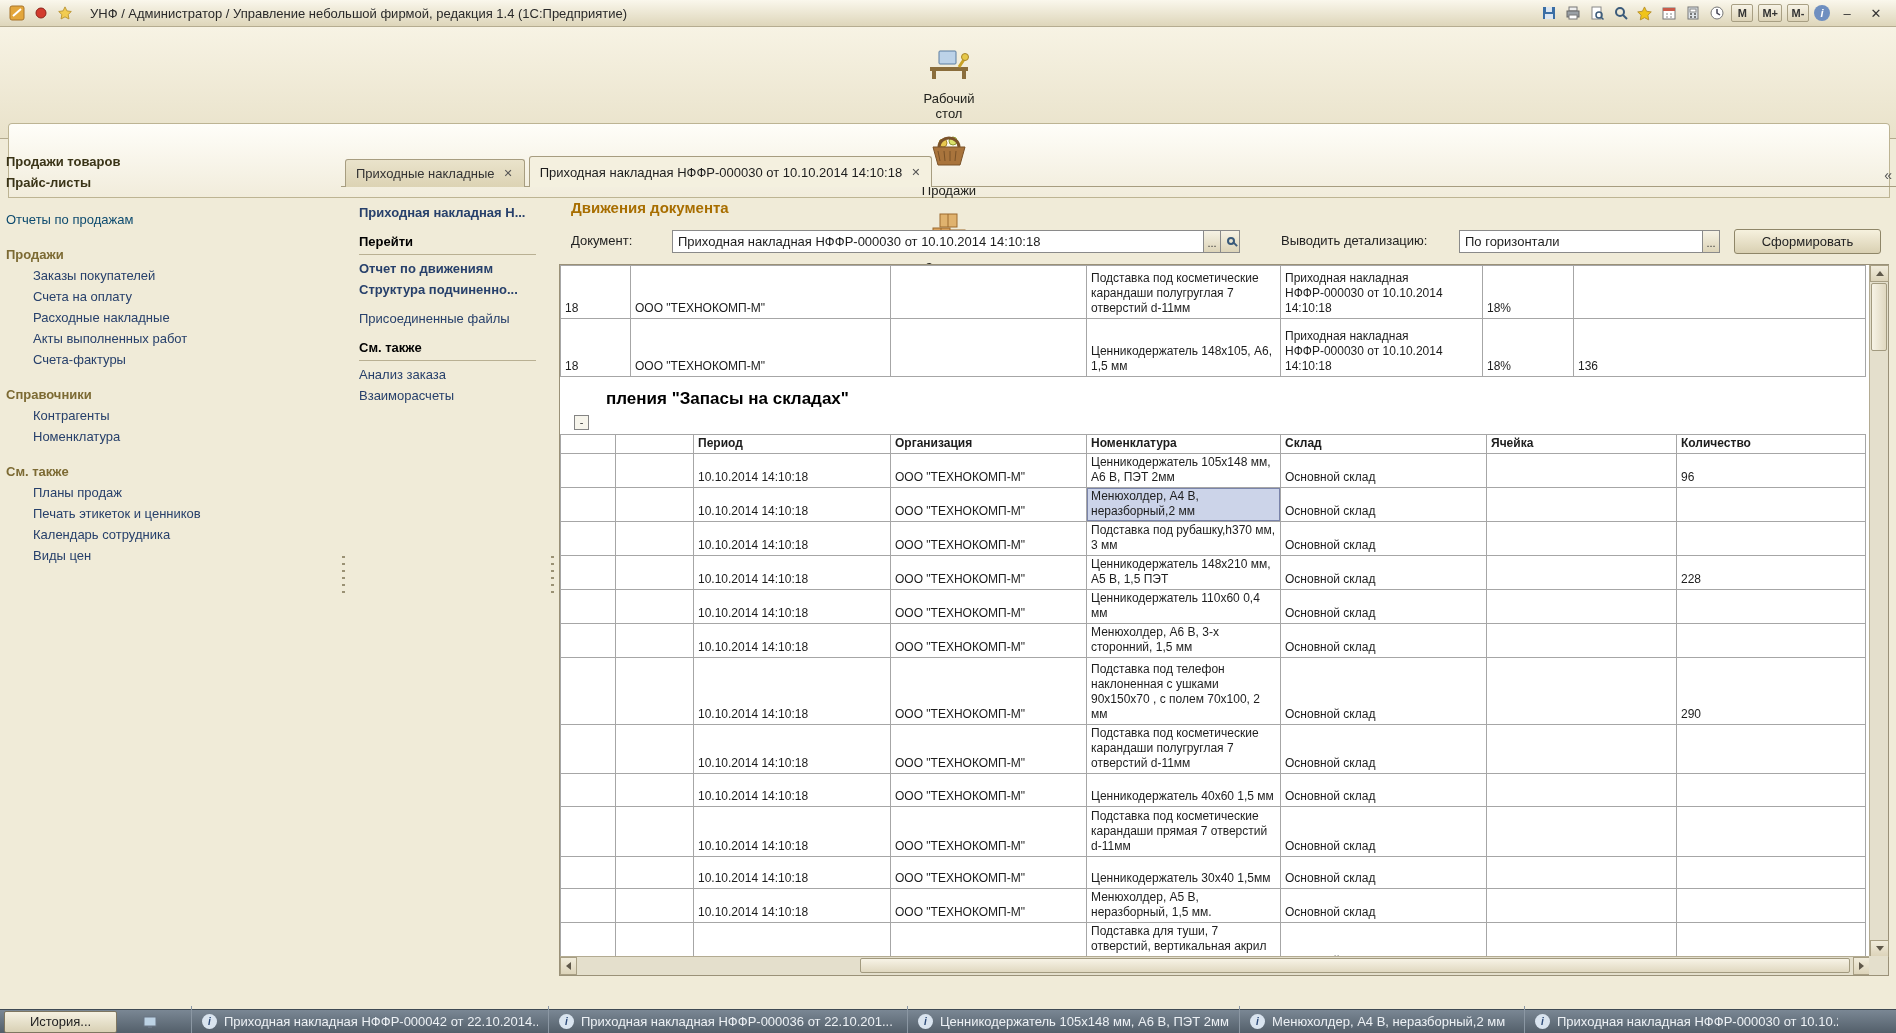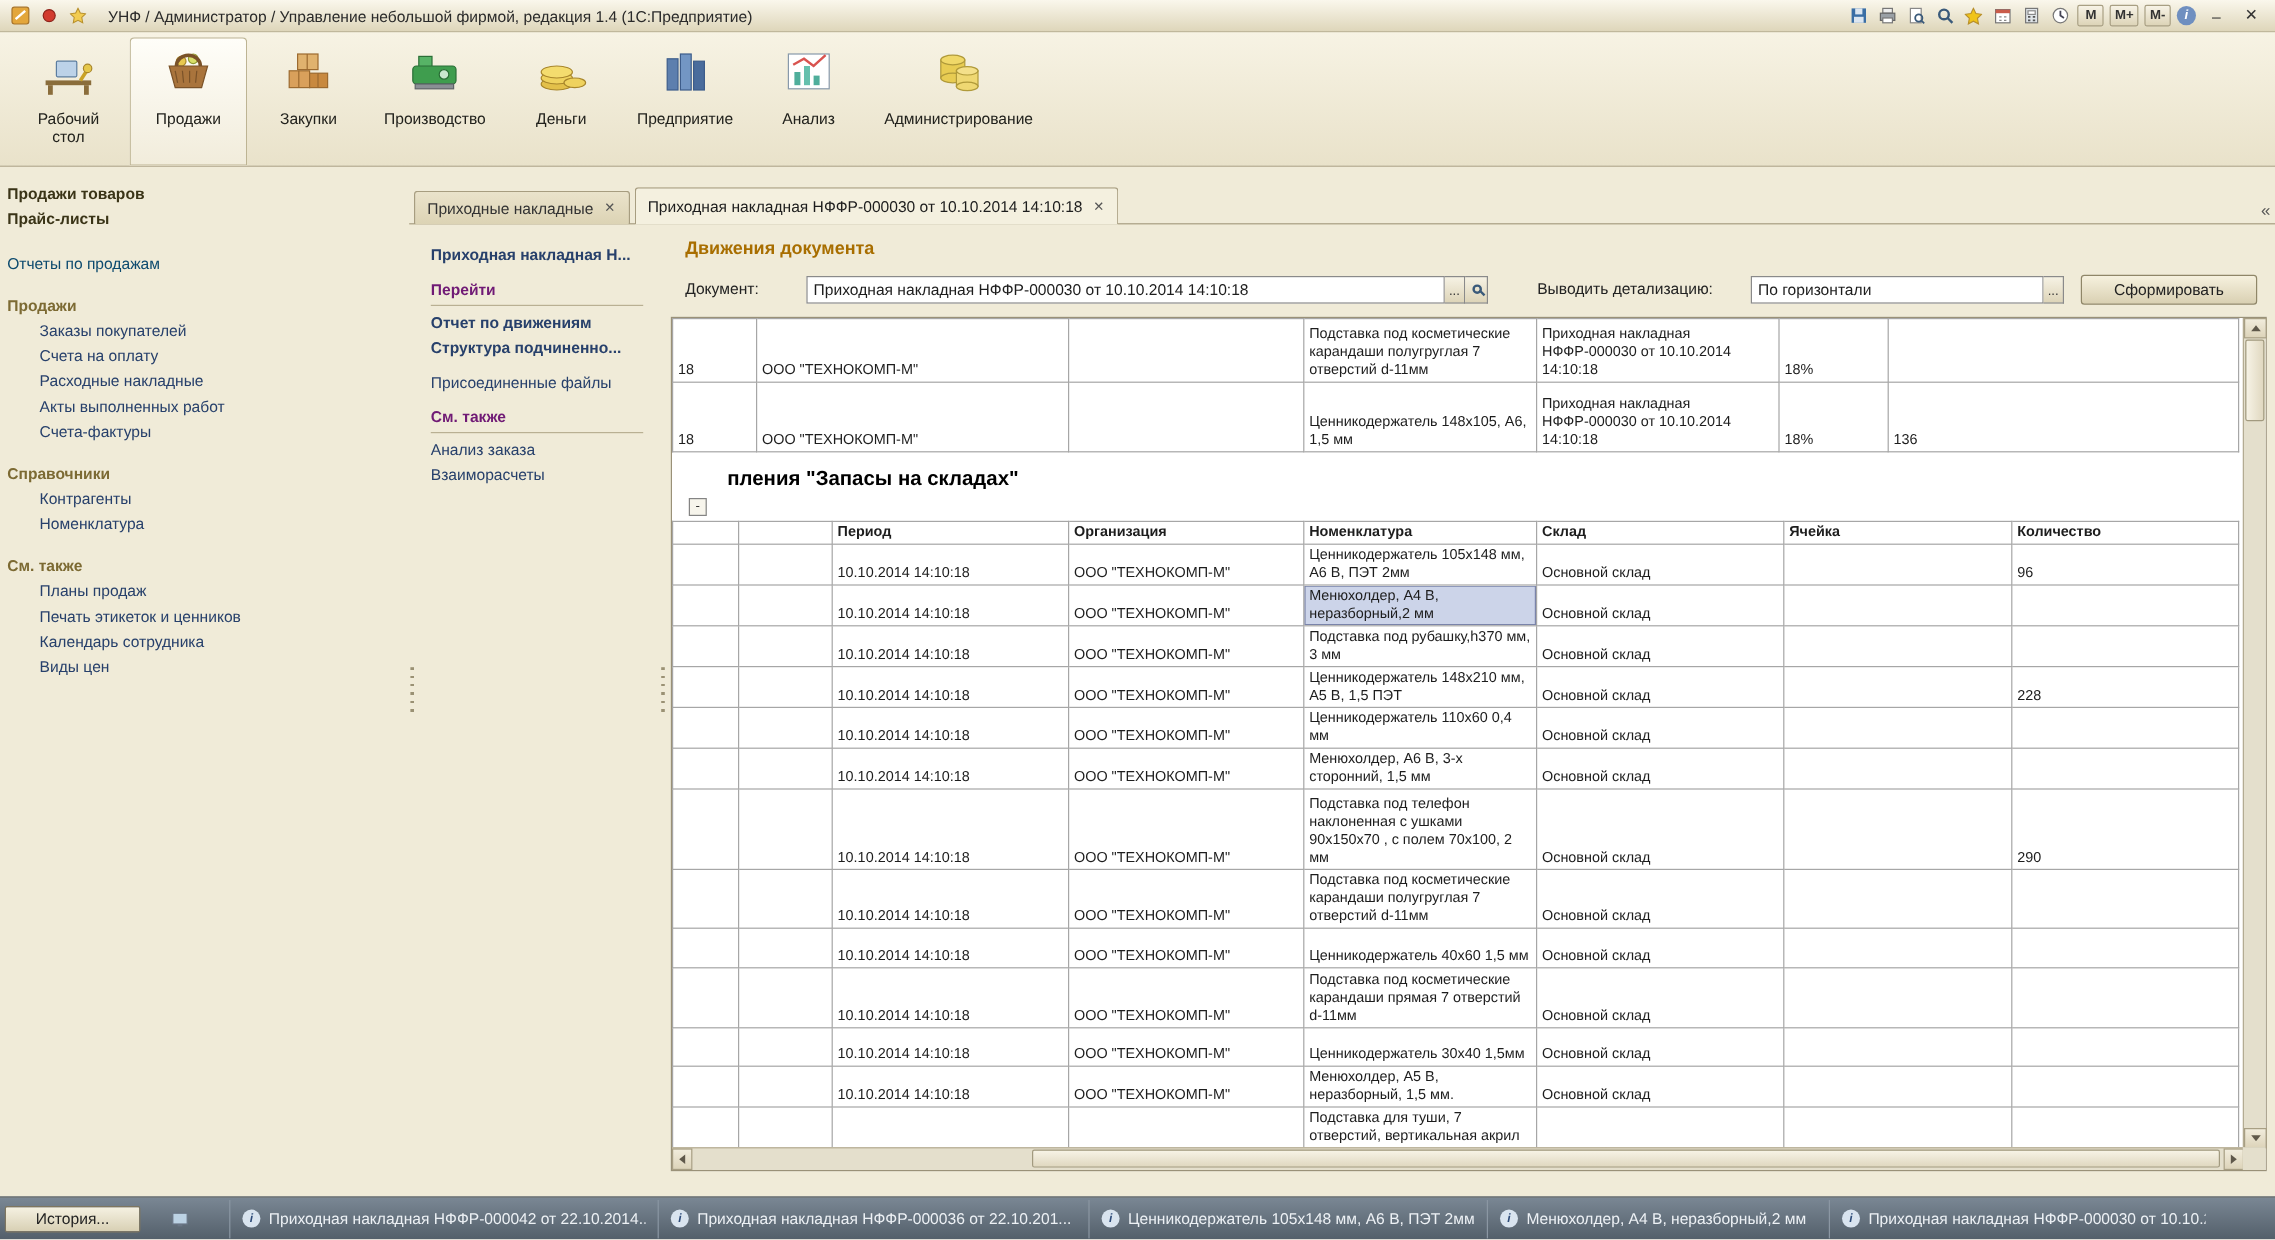--- a/index.html
+++ b/index.html
@@ -11,21 +11,21 @@
 #titlebar{position:absolute;top:0;left:0;right:0;height:27px;background:linear-gradient(#faf7ec,#ded6ba);border-bottom:1px solid #b5ac90;display:flex;align-items:center;padding:0 8px;}
 .tb-ico{width:18px;height:18px;margin-right:6px;display:inline-flex;align-items:center;justify-content:center;}
 .tb-title{margin-left:10px;font-size:13px;color:#2a2a2a;white-space:nowrap;overflow:hidden;}
 .tb-right{margin-left:auto;display:flex;align-items:center;gap:5px;}
 .sico{width:19px;height:18px;display:inline-flex;align-items:center;justify-content:center;border-radius:2px;cursor:pointer;}
 .mbtn{min-width:22px;height:18px;padding:0 3px;font-size:11px;font-weight:bold;color:#333;background:linear-gradient(#f7f3e6,#ddd4b8);border:1px solid #a89f83;border-radius:2px;display:inline-flex;align-items:center;justify-content:center;cursor:pointer;}
 .winbtn{width:24px;height:19px;display:inline-flex;align-items:center;justify-content:center;font-size:13px;color:#333;border-radius:2px;cursor:pointer;}
 .infocirc{width:16px;height:16px;border-radius:50%;background:#6f8fc0;color:#fff;font-size:11px;font-weight:bold;font-style:italic;display:inline-flex;align-items:center;justify-content:center;cursor:pointer;}
 
 
-#ribbon{position:absolute;top:27px;left:0;right:0;height:112px;background:linear-gradient(#f7f3e4,#e9e2ca);border-bottom:1px solid #b3aa8e;display:flex;align-items:stretch;padding:4px 6px 0 8px;gap:2px;}
+#ribbon{position:absolute;top:27px;left:0;right:0;height:112px;background:linear-gradient(#f7f3e4,#e9e2ca);border-bottom:1px solid #b3aa8e;display:flex;align-items:stretch;padding:4px 6px 0 8px;gap:2px;flex-direction:column;}
 .rib{min-width:98px;padding:6px 12px 0;display:flex;flex-direction:column;align-items:center;border-radius:4px 4px 0 0;cursor:pointer;}
 .rib.active{background:linear-gradient(#fffef9,#f1ecdb);box-shadow:inset 0 0 0 1px #bdb493;}
 .rib .ico{width:46px;height:46px;flex:none;}
 .rib .lbl{margin-top:8px;font-size:13px;color:#21211c;text-align:center;line-height:15px;white-space:nowrap;}
 .rib .lbl.wrap{white-space:normal;width:74px;}
 
 
 #sidebar{position:absolute;top:139px;left:0;width:341px;bottom:32px;padding:12px 0 0 0;overflow:hidden;}
 .snav{display:block;line-height:21px;padding-left:6px;text-decoration:none;cursor:pointer;white-space:nowrap;}
 .snav.feat{color:#3a3417;font-weight:bold;}
@@ -43,21 +43,21 @@
 #tabbar{position:absolute;left:345px;top:156px;right:0;height:31px;display:flex;align-items:flex-end;gap:4px;}
 .tab{height:28px;display:flex;align-items:center;gap:8px;padding:0 10px;border:1px solid #a79d80;border-bottom:none;border-radius:3px 3px 0 0;background:linear-gradient(#eae3cb,#dcd3b4);color:#333;cursor:pointer;white-space:nowrap;justify-content:space-between;}
 .tab.active{background:#f4f0df;height:31px;position:relative;z-index:3;color:#1d1d1d;}
 .tclose{font-size:11px;color:#555;cursor:pointer;padding:0 1px;}
 #taboverflow{position:absolute;right:4px;bottom:4px;font-size:14px;color:#555;cursor:pointer;}
 
 
 #docnav{position:absolute;left:345px;width:205px;top:187px;bottom:32px;padding:15px 0 0 14px;overflow:hidden;}
 .dn{display:block;line-height:21px;text-decoration:none;cursor:pointer;white-space:nowrap;}
 .dn-title{color:#27406b;font-weight:bold;}
-.dn-hdr{color:#701a75;font-weight:bold;cursor:default;}
+.dn-hdr{color:#000000;font-weight:bold;cursor:default;}
 .dn-bold{color:#27406b;font-weight:bold;}
 .dn-link{color:#27406b;}
 .navrule{height:1px;background:#b9b093;margin:2px 14px 3px 0;}
 .dgap8{height:8px;}
 
 
 #docmain{position:absolute;left:556px;right:0;top:187px;bottom:32px;}
 #rpt-title{position:absolute;left:15px;top:12px;font-size:15px;font-weight:bold;color:#a86e00;}
 #rpt-toolbar{position:absolute;left:0;right:0;top:41px;height:28px;}
 .tlabel{position:absolute;top:5px;font-size:13px;color:#222;white-space:nowrap;}
@@ -91,21 +91,21 @@
 .sarr.rt{right:0;top:0;width:17px;height:18px;}
 .t-up{width:0;height:0;border-left:4px solid transparent;border-right:4px solid transparent;border-bottom:5px solid #5f584a;}
 .t-dn{width:0;height:0;border-left:4px solid transparent;border-right:4px solid transparent;border-top:5px solid #5f584a;}
 .t-lf{width:0;height:0;border-top:4px solid transparent;border-bottom:4px solid transparent;border-right:5px solid #5f584a;}
 .t-rt{width:0;height:0;border-top:4px solid transparent;border-bottom:4px solid transparent;border-left:5px solid #5f584a;}
 .vthumb{position:absolute;left:1px;top:18px;width:16px;height:68px;background:linear-gradient(90deg,#f7f3e6,#e0d8c0);border:1px solid #a29a7f;border-radius:2px;cursor:grab;}
 .hthumb{position:absolute;top:1px;left:300px;width:990px;height:15px;background:linear-gradient(#f7f3e6,#e0d8c0);border:1px solid #a29a7f;border-radius:2px;cursor:grab;}
 .scorner{position:absolute;right:0;bottom:0;width:19px;height:19px;background:#e4dfcc;}
 
 
-#statusbar{position:absolute;left:0;right:0;bottom:0;height:36px;background:linear-gradient(#7a8794,#535f6a);border-top:1px solid #3f4a54;display:flex;align-items:center;color:#edf1f5;}
+#statusbar{position:absolute;left:0;right:0;bottom:0;height:24px;background:linear-gradient(#7a8794,#535f6a);border-top:1px solid #3f4a54;display:flex;align-items:center;color:#edf1f5;}
 #historybtn{margin-left:4px;width:113px;height:22px;background:linear-gradient(#f5f1e2,#d8d0b4);border:1px solid #7e7660;border-radius:2px;color:#222;font-family:inherit;font-size:13px;cursor:pointer;}
 #winlistbtn{margin-left:22px;width:22px;height:22px;display:flex;align-items:center;justify-content:center;border-radius:2px;cursor:pointer;}
 #sbitems{display:flex;align-items:stretch;height:32px;margin-left:30px;}
 .sbitem{display:flex;align-items:center;gap:7px;padding:0 10px;border-left:1px solid #8b97a3;font-size:13px;white-space:nowrap;overflow:hidden;cursor:pointer;}
 .iico{flex:none;width:15px;height:15px;border-radius:50%;background:#d9e4ef;color:#2c4a78;font-size:10px;font-weight:bold;font-style:italic;display:inline-flex;align-items:center;justify-content:center;}
 .sbtext{overflow:hidden;}
 </style>
 </head>
 <body>
 

